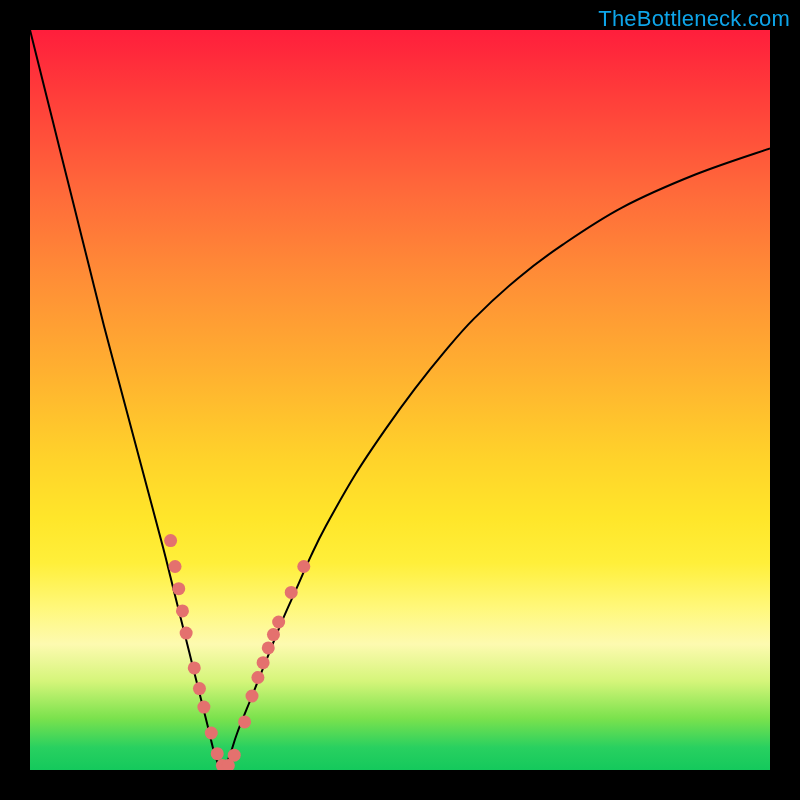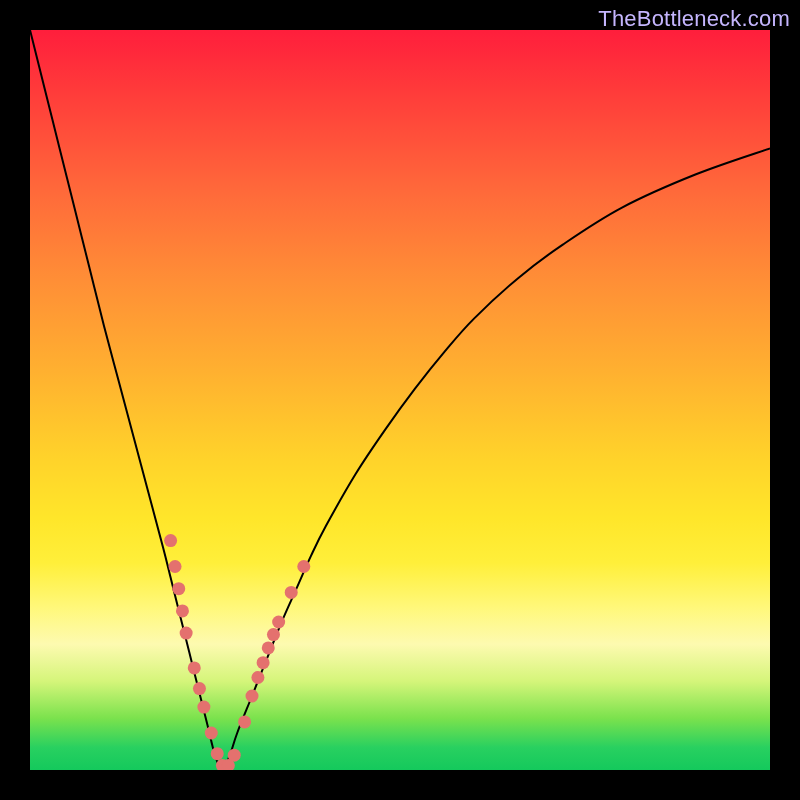--- a/index.html
+++ b/index.html
@@ -39,21 +39,21 @@
       #d5f57a 88%,
       #7be24d 93%,
       #28d060 97%,
       #14c95c 100%
     );
   }
   .watermark {
     position: absolute;
     top: 6px;
     right: 10px;
-    color: #c4b5fd;
+    color: #0ea5e9;
     font-size: 22px;
     font-weight: 500;
     letter-spacing: 0.2px;
     pointer-events: none;
     user-select: none;
   }
   svg.curve {
     position: absolute;
     left: 0;
     top: 0;

